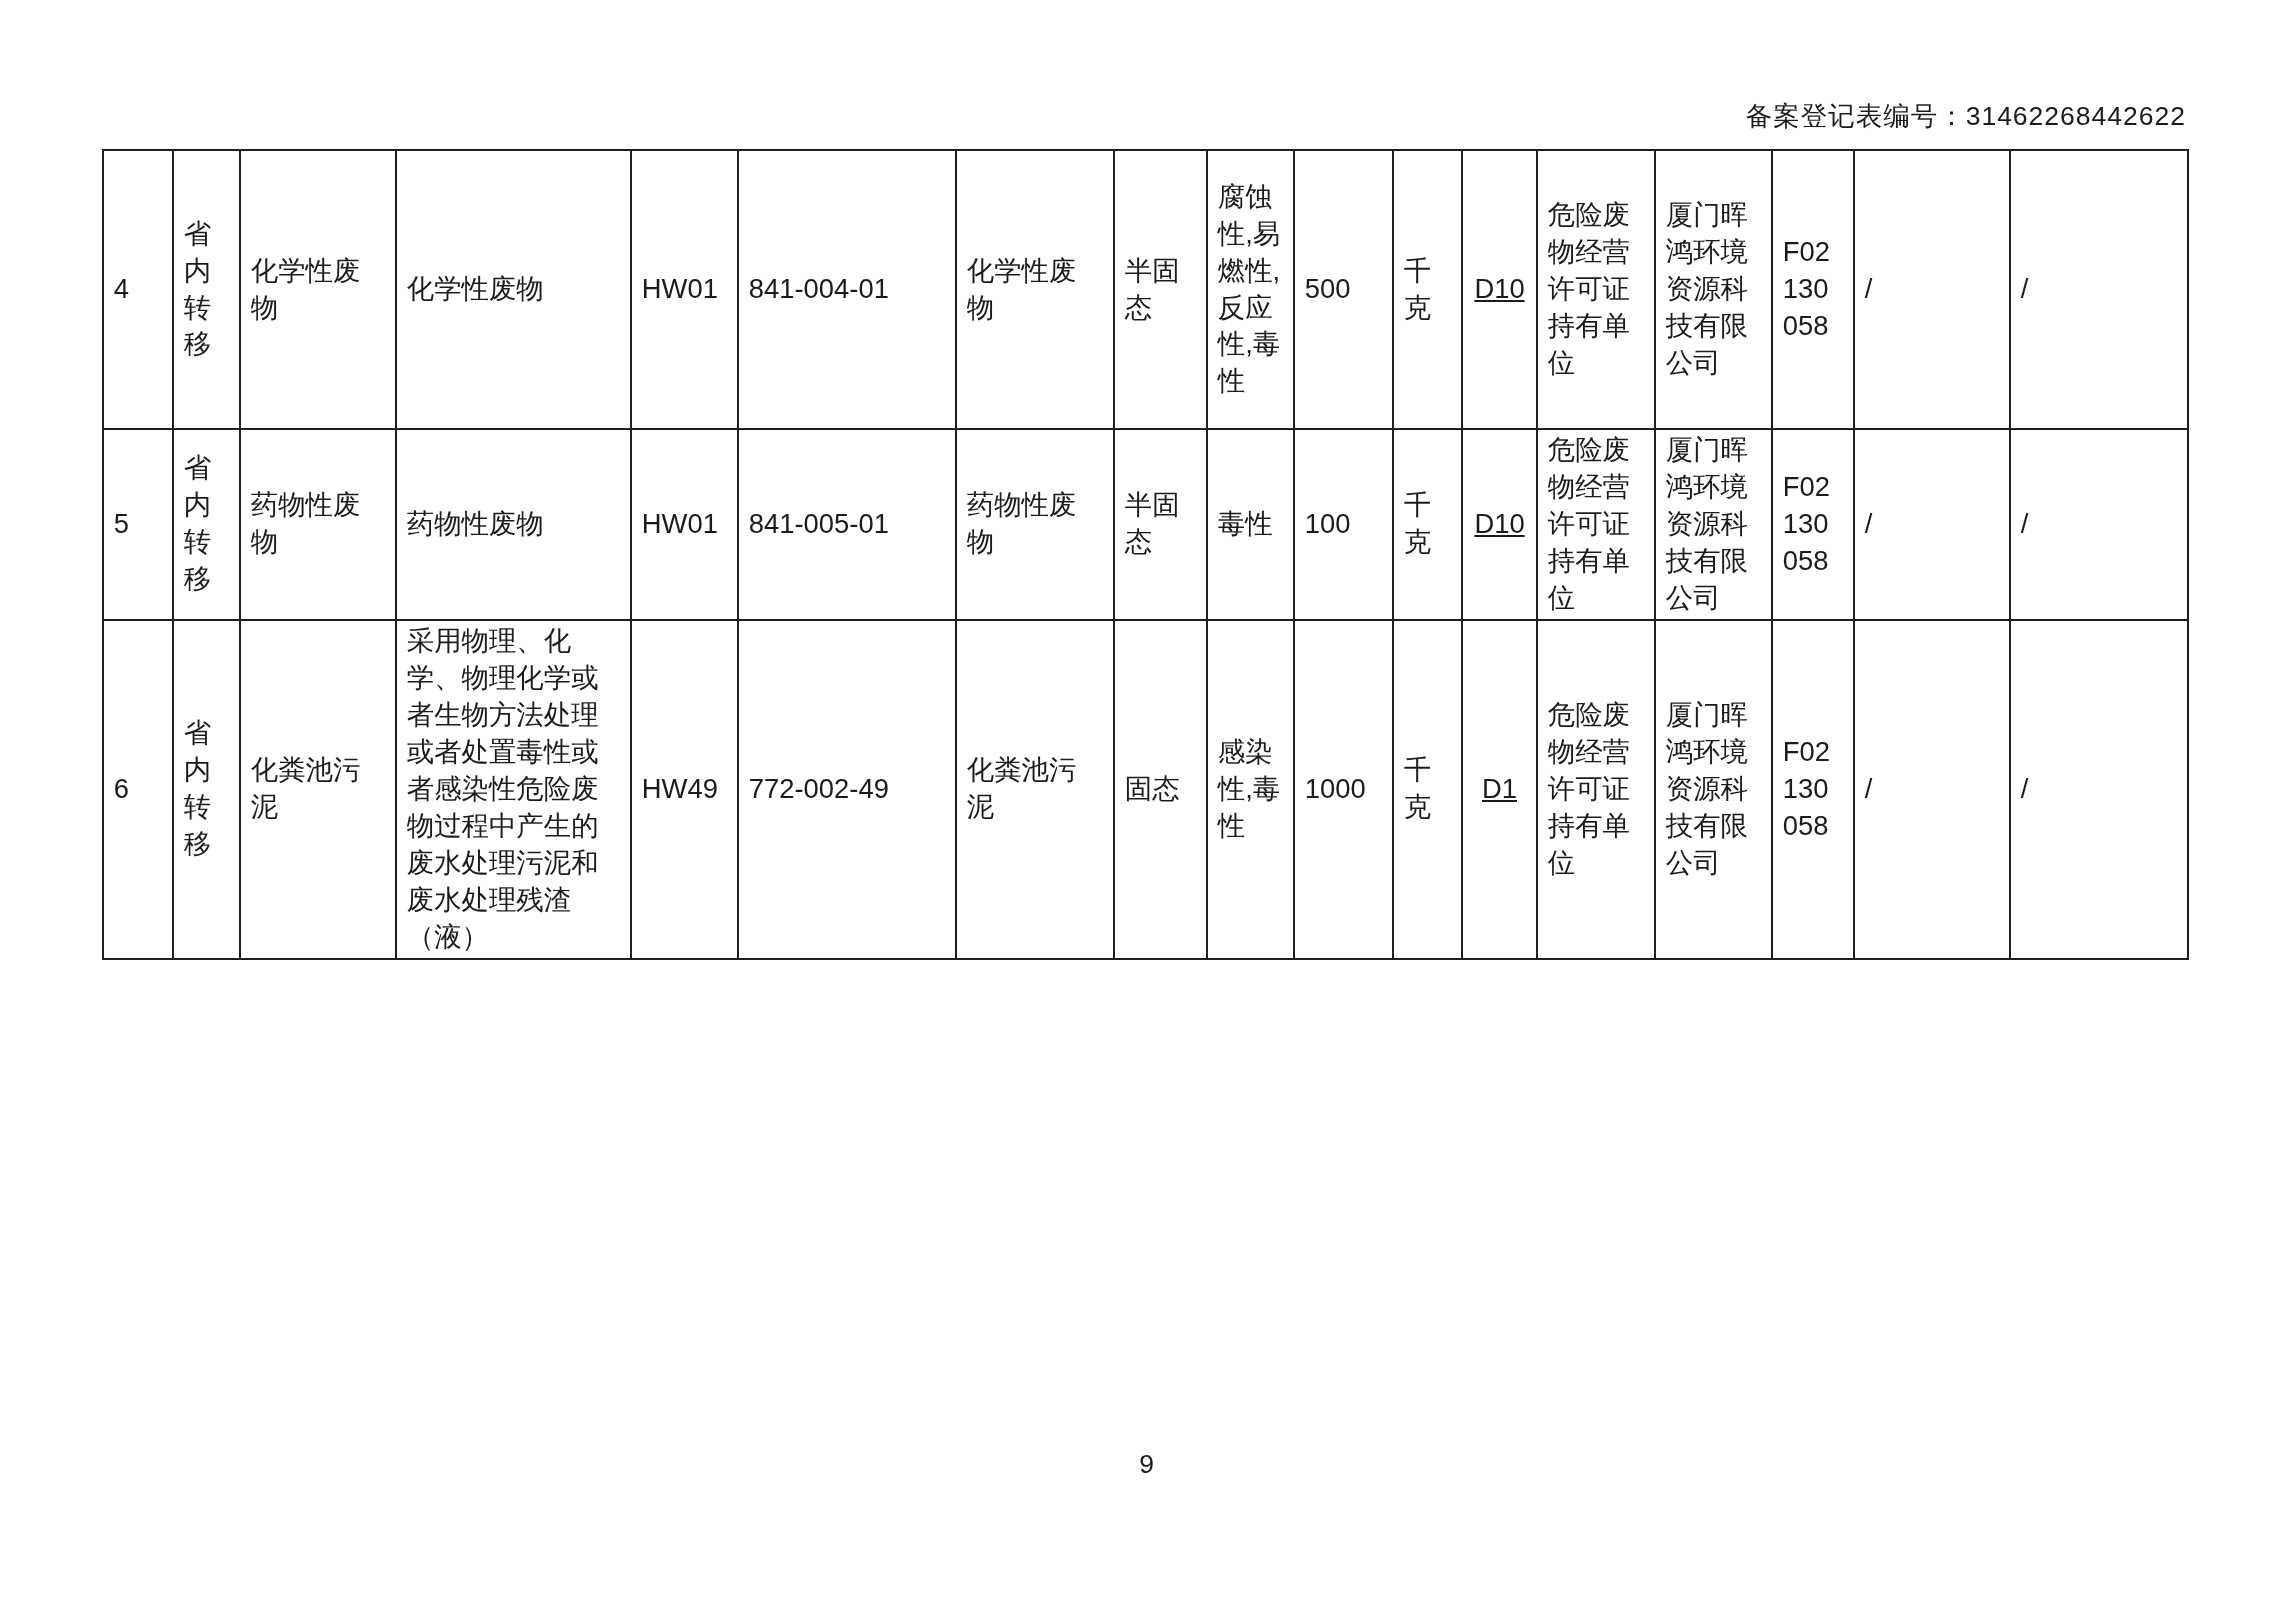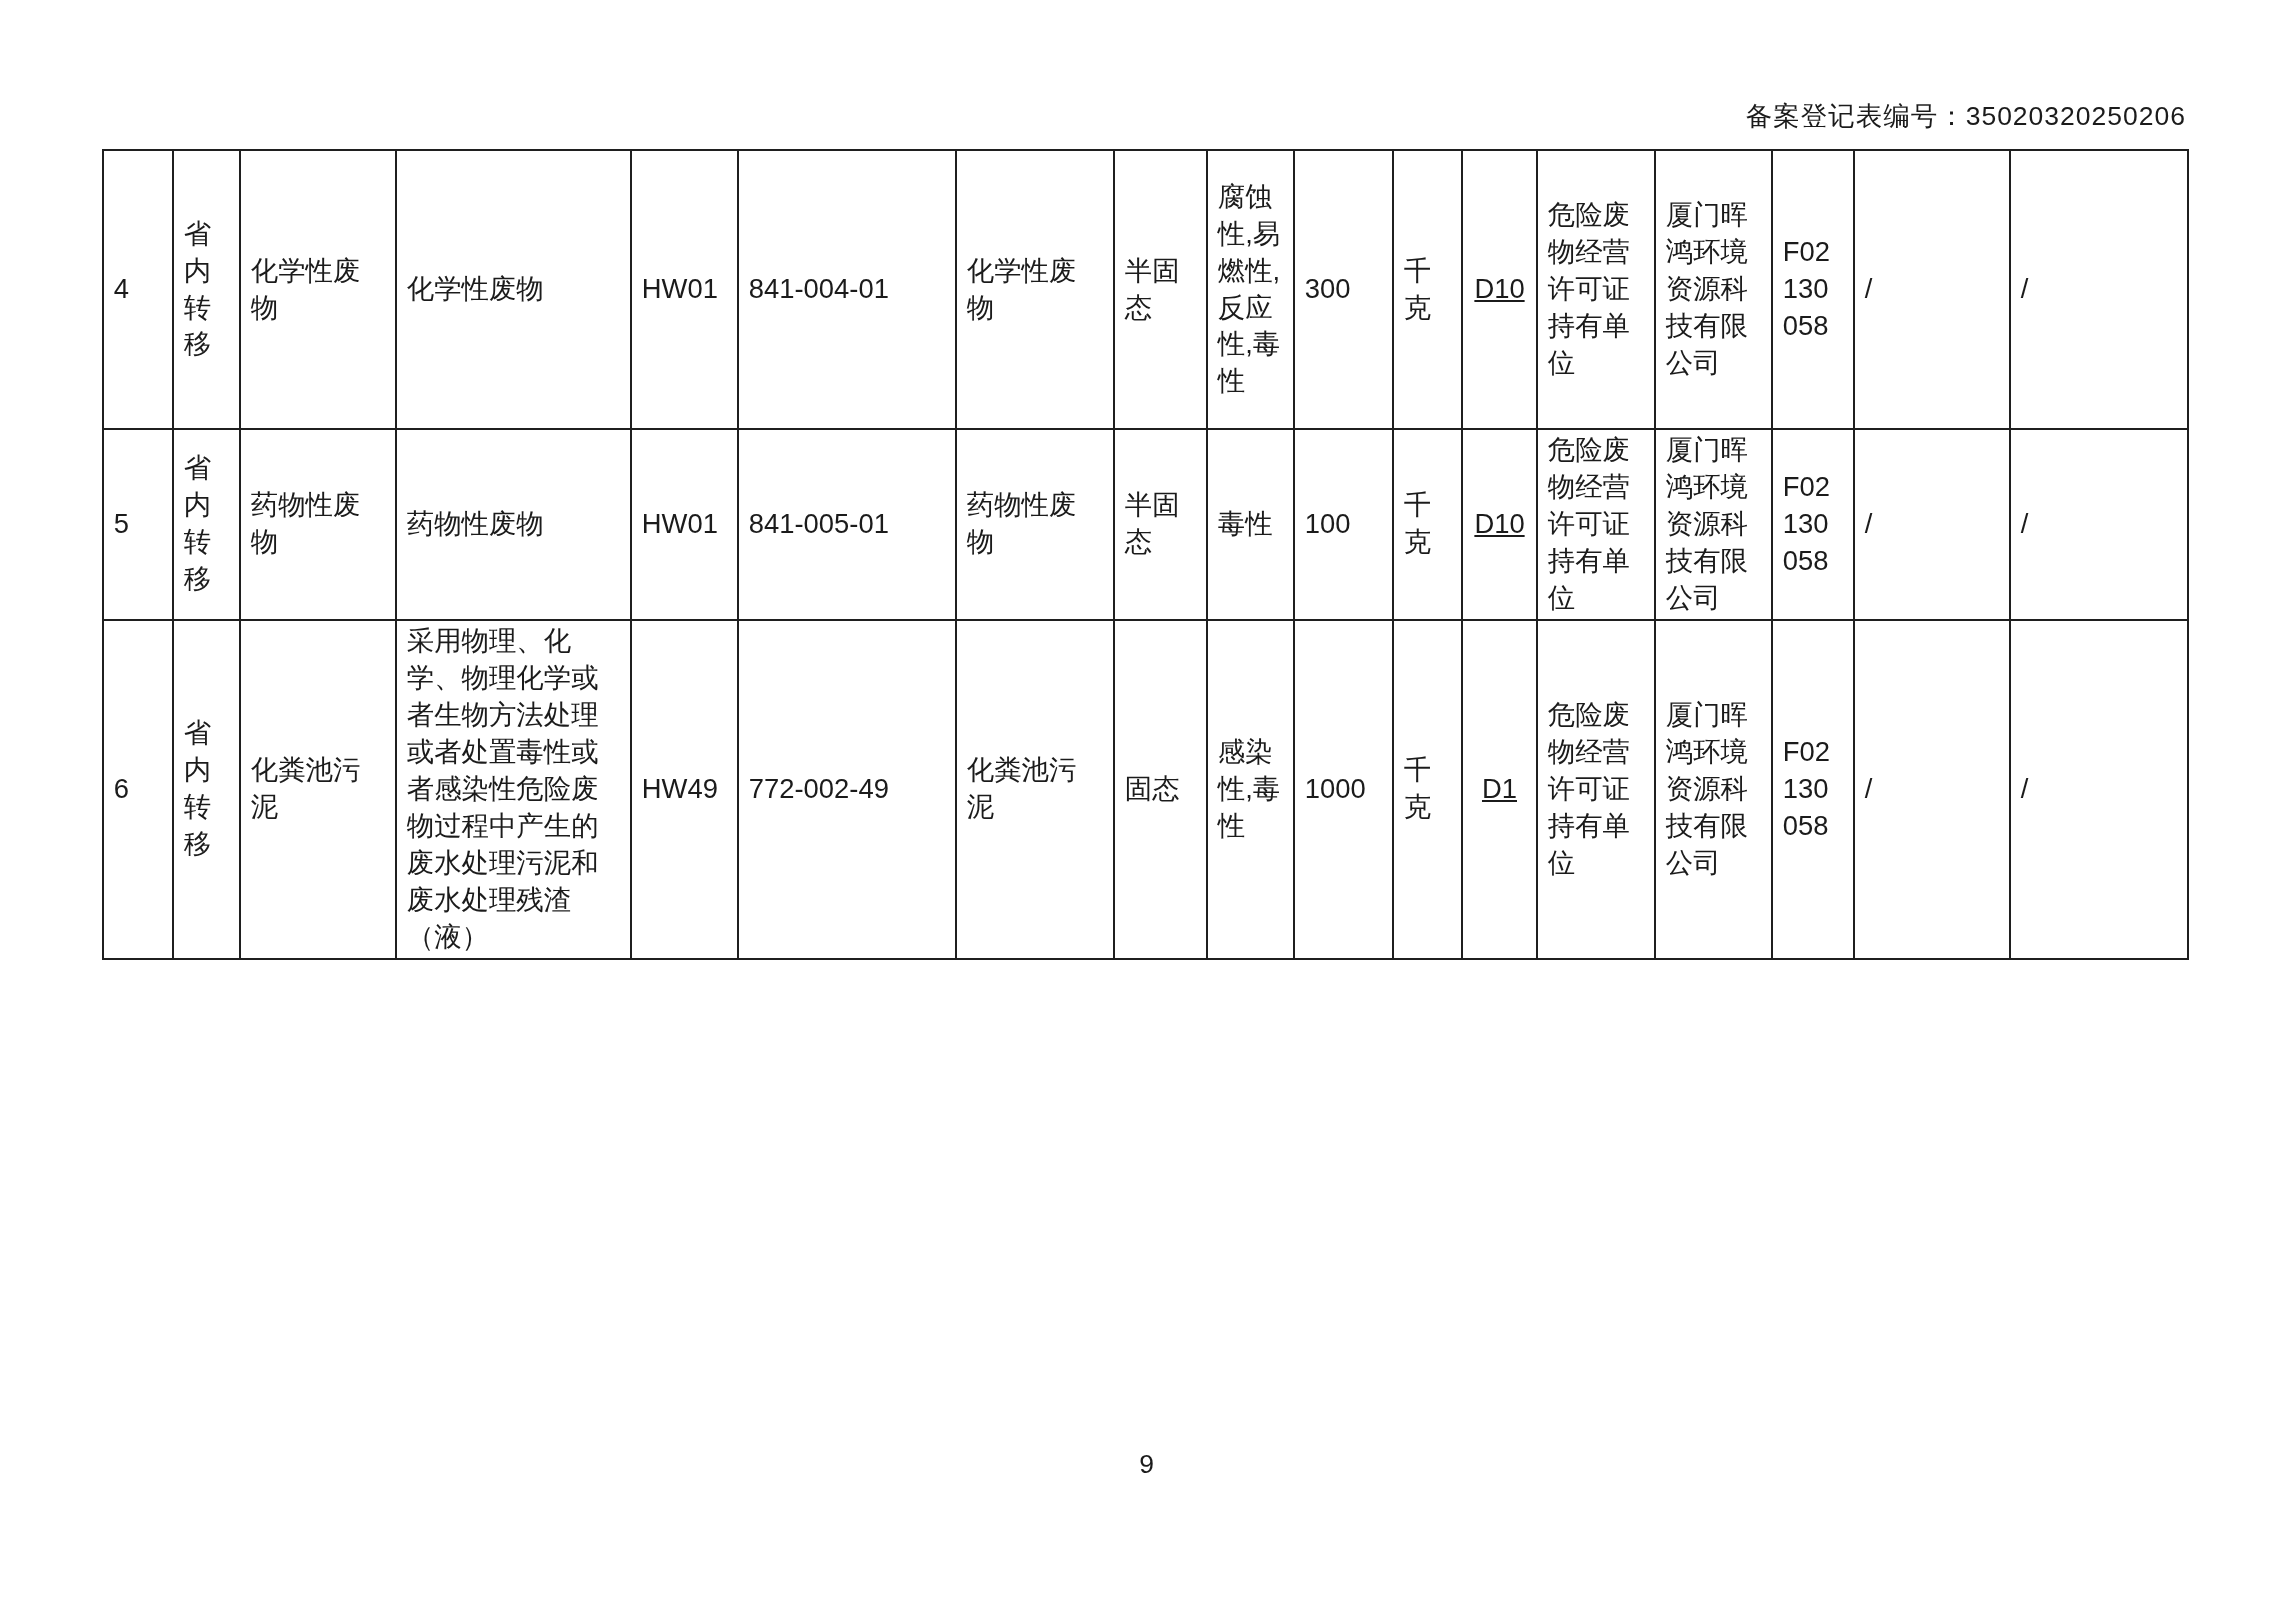--- a/index.html
+++ b/index.html
@@ -35,21 +35,21 @@
   .dcode { padding:2px 13.7px; word-break:break-all; text-align:center;text-decoration:underline; }
   .lcode { word-break:break-all;margin-left:37px; }
   .page-number {
     position:absolute; top:1449px; left:0; width:2293px;
     text-align:center; font-size:26.5px;
   }
 </style>
 </head>
 <body>
 
-<div class="doc-header"><span>备案登记表编号：</span><span>35020320250206</span></div>
+<div class="doc-header"><span>备案登记表编号：</span><span>31462268442622</span></div>
 
 <table class="waste-table">
   <colgroup>
     <col style="width:70px">
       <col style="width:67px">
       <col style="width:156px">
     <col style="width:235px">
       <col style="width:107px">
       <col style="width:218px">
     <col style="width:158px">
@@ -68,21 +68,21 @@
     <tr class="row-a">
       <td class="ctr">4</td>
       <td class="ctr">省内转移</td>
       <td>化学性废物</td>
       <td class="desc">化学性废物</td>
       <td class="ctr">HW01</td>
       <td class="ctr">841-004-01</td>
       <td>化学性废物</td>
       <td>半固态</td>
       <td class="hz">腐蚀性,易燃性,反应性,毒性</td>
-      <td class="ctr">300</td>
+      <td class="ctr">500</td>
       <td class="ctr">千克</td>
       <td class="dcode">D10</td>
       <td>危险废物经营许可证持有单位</td>
       <td>厦门晖鸿环境资源科技有限公司</td>
       <td class="lcode">F02130058</td>
       <td class="ctr">/</td>
       <td class="ctr">/</td>
     </tr>
     <tr class="row-b">
       <td class="ctr">5</td>

